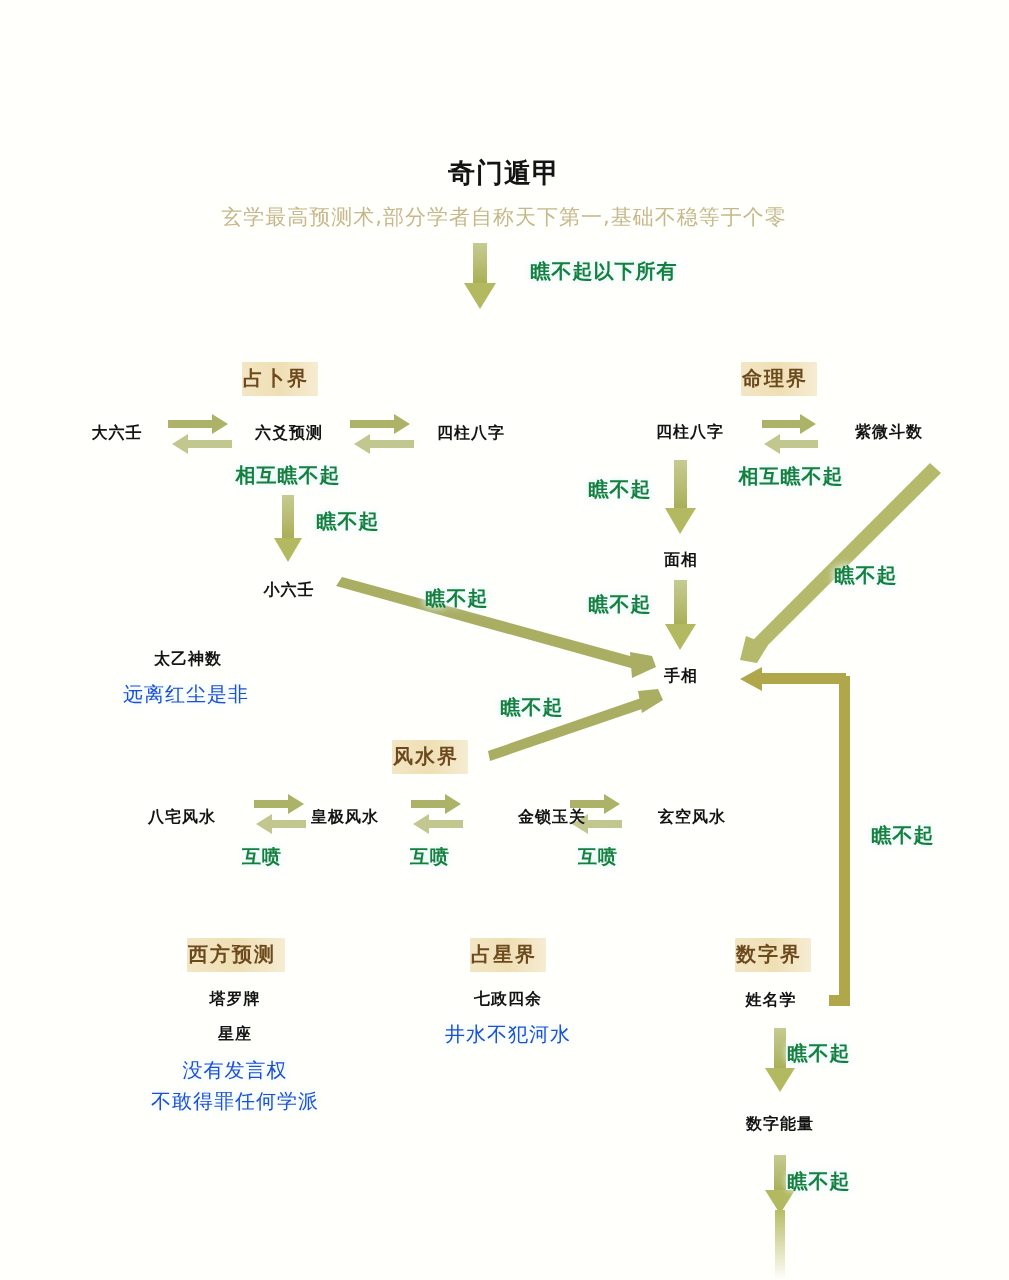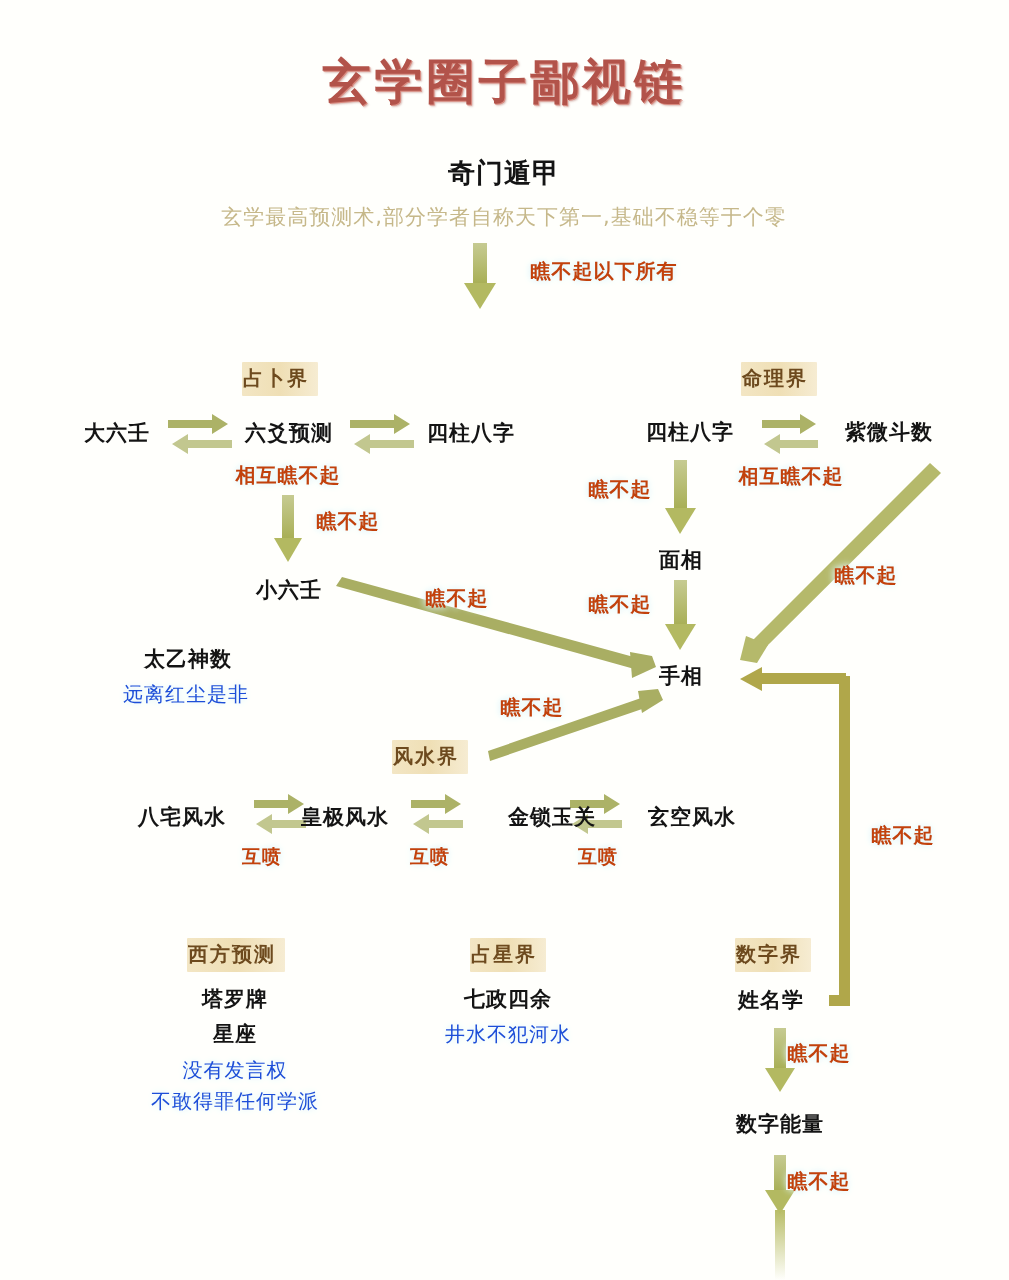--- a/index.html
+++ b/index.html
@@ -17,21 +17,21 @@
   .node{
     position:absolute;
     color:#141414;
     font-weight:bold;
     white-space:nowrap;
     transform:translate(-50%,-50%);
     text-align:center;
     letter-spacing:1px;
   }
   .node.n-big{font-size:27px;text-align:right;}
-  .node.n-mid{font-size:21px;}
+  .node.n-mid{font-size:16px;}
 
   .title{
     position:absolute;
     left:50%;top:82px;
     transform:translate(-50%,-50%);
     font-size:48px;
     font-weight:bold;
     color:#b2534a;
     letter-spacing:4px;
     text-shadow:1px 1px 0 #d98b80, 2px 2px 2px rgba(150,70,60,.35);
@@ -45,21 +45,21 @@
     font-size:21px;
     color:#c6b88a;
     letter-spacing:1px;
   }
 
   .lbl{
     position:absolute;
     transform:translate(-50%,-50%);
     white-space:nowrap;
     font-size:20px;
-    color:#c2410c;
+    color:#15803d;
     font-weight:bold;
     letter-spacing:1px;
     text-shadow:0 0 6px #e2f6fb,0 0 10px #e2f6fb;
   }
   .lbl.small{font-size:19px;}
 
   .note{
     position:absolute;
     transform:translate(-50%,-50%);
     white-space:nowrap;
@@ -174,21 +174,20 @@
     <g>
       <polygon points="411,800 445,800 445,794 461,804 445,814 445,808 411,808" fill="#acb267"></polygon>
       <polygon points="463,820 429,820 429,814 413,824 429,834 429,828 463,828" fill="#c2c78f"></polygon>
     </g>
     <g>
       <polygon points="570,800 604,800 604,794 620,804 604,814 604,808 570,808" fill="#acb267"></polygon>
       <polygon points="622,820 588,820 588,814 572,824 588,834 588,828 622,828" fill="#c2c78f"></polygon>
     </g>
   </svg>
 
-  <div class="title">玄学圈子鄙视链</div>
 
   <div class="node n-big" style="left:504px;top:173px;">奇门遁甲</div>
   <div class="subtext" style="left:504px;top:217px;">玄学最高预测术,部分学者自称天下第一,基础不稳等于个零</div>
   <div class="lbl" style="left:604px;top:271px;">瞧不起以下所有</div>
 
   <div class="badge" style="left:280px;top:379px;">占卜界</div>
   <div class="node n-mid" style="left:117px;top:433px;">大六壬</div>
   <div class="node n-mid" style="left:289px;top:433px;">六爻预测</div>
   <div class="node n-mid" style="left:471px;top:433px;">四柱八字</div>
   <div class="lbl" style="left:288px;top:475px;">相互瞧不起</div>

